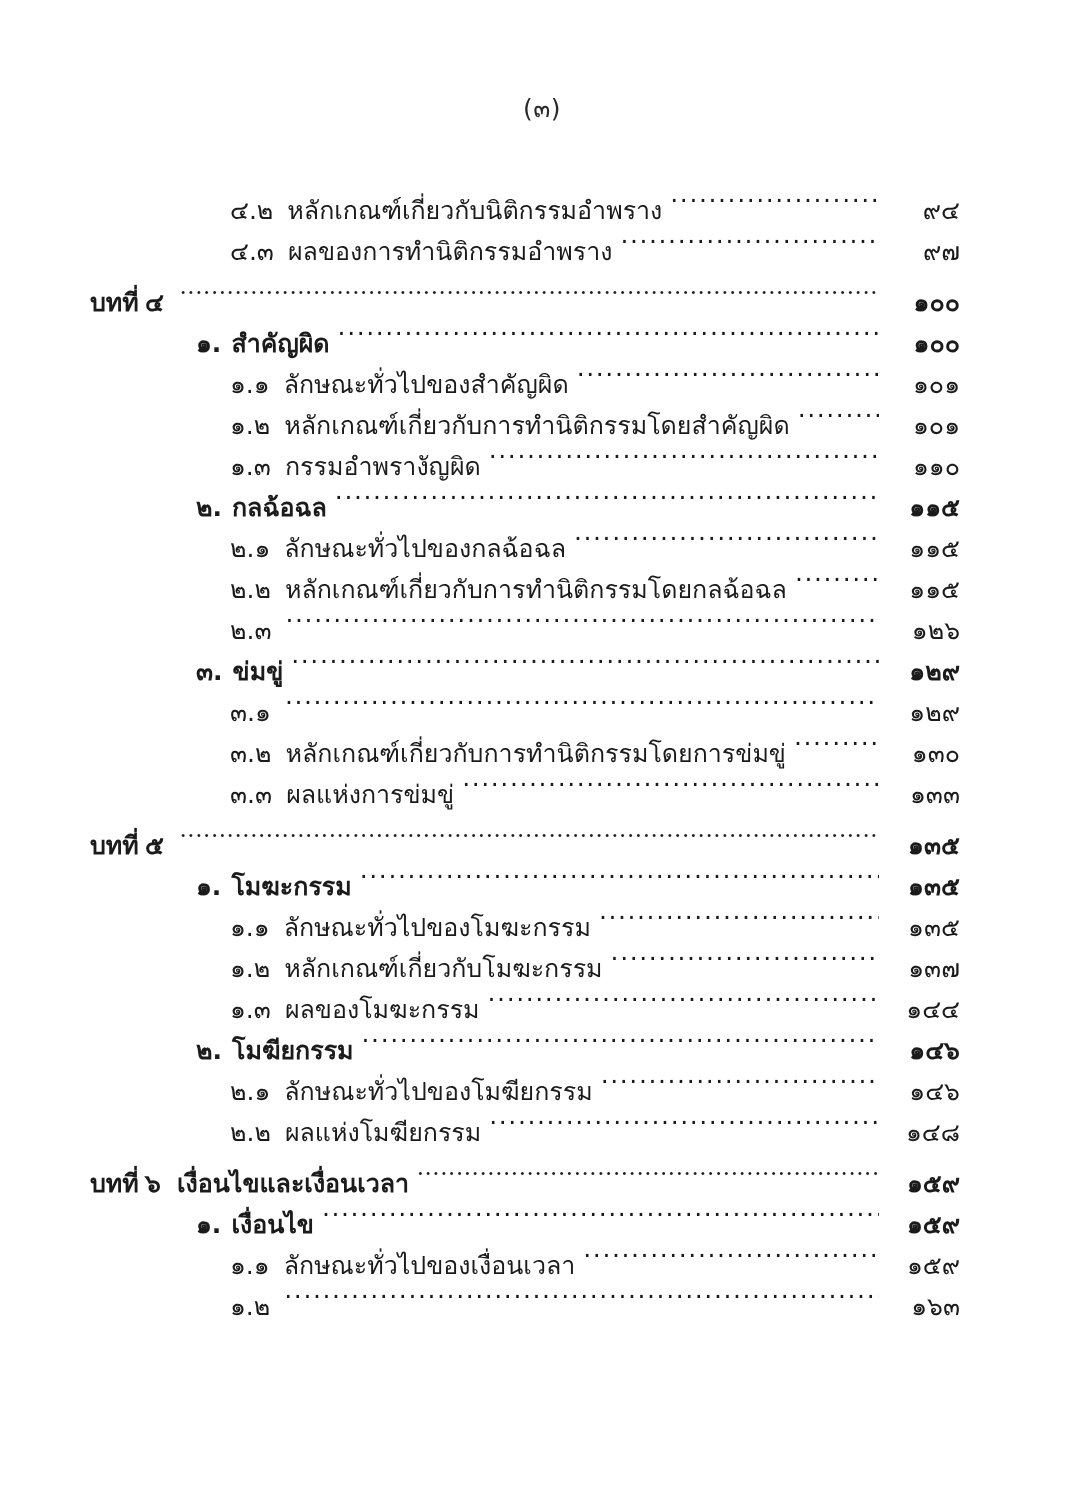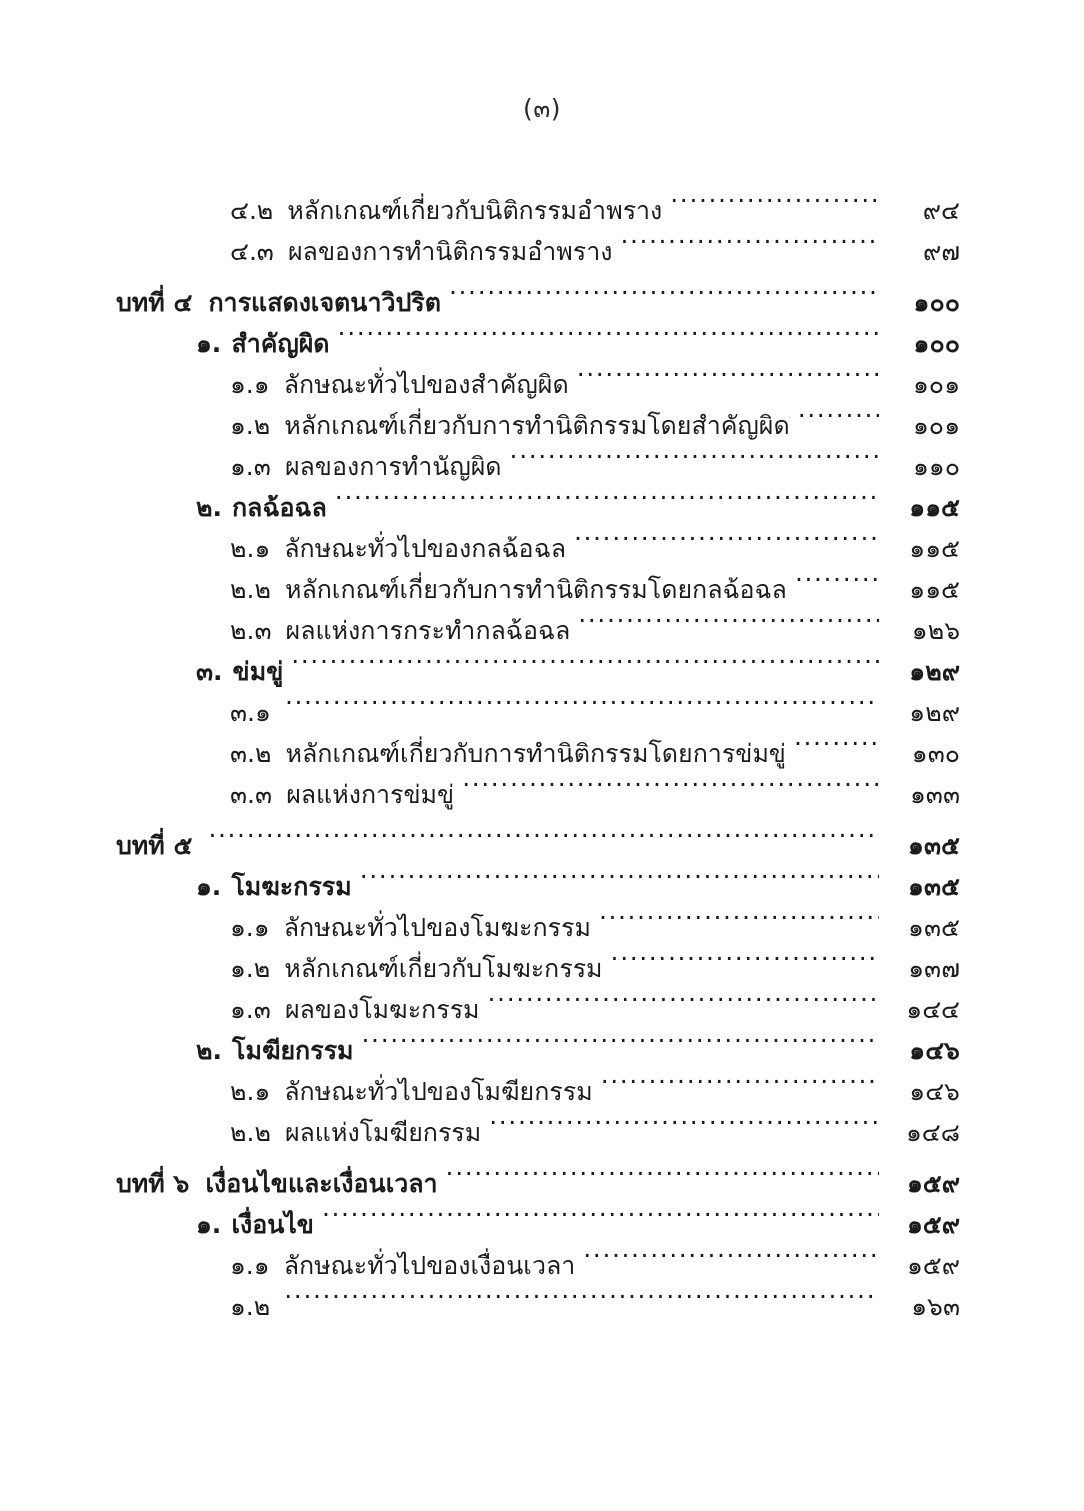--- a/index.html
+++ b/index.html
@@ -96,21 +96,22 @@
     line-height: 41px;
     padding-left: 7px;
     text-align: right;
   }
 
   
 
   
   .lvl-chapter {
     font-weight: bold;
-    padding-left: 116px;
+    padding-left: 90px;
+    font-family: Liberation Serif, serif;
   }
   .lvl-chapter .num,
   .lvl-chapter .label,
   .lvl-chapter .pageno { font-weight: bold; }
   .lvl-chapter .num { padding-right: 16px; }
   .lvl-chapter .leader::before { font-weight: normal; }
 
   
   .lvl-section {
     font-weight: bold;
@@ -148,21 +149,20 @@
         <span class="pageno">๙๔</span>
       </div>
       <div class="toc-row lvl-sub">
         <span class="num">๔.๓</span>
         <span class="label">ผลของการทำนิติกรรมอำพราง</span>
         <span class="leader"></span>
         <span class="pageno">๙๗</span>
       </div>
       <div class="toc-row lvl-chapter gap-before">
         <span class="num">บทที่ ๔</span>
-        <span class="label">การแสดงเจตนาวิปริต</span>
         <span class="leader"></span>
         <span class="pageno">๑๐๐</span>
       </div>
       <div class="toc-row lvl-section">
         <span class="num">๑.</span>
         <span class="label">สำคัญผิด</span>
         <span class="leader"></span>
         <span class="pageno">๑๐๐</span>
       </div>
       <div class="toc-row lvl-sub">
@@ -172,21 +172,21 @@
         <span class="pageno">๑๐๑</span>
       </div>
       <div class="toc-row lvl-sub">
         <span class="num">๑.๒</span>
         <span class="label">หลักเกณฑ์เกี่ยวกับการทำนิติกรรมโดยสำคัญผิด</span>
         <span class="leader"></span>
         <span class="pageno">๑๐๑</span>
       </div>
       <div class="toc-row lvl-sub">
         <span class="num">๑.๓</span>
-        <span class="label">ผลของการทำนัญผิด</span>
+        <span class="label">กรรมอำพรางัญผิด</span>
         <span class="leader"></span>
         <span class="pageno">๑๑๐</span>
       </div>
       <div class="toc-row lvl-section">
         <span class="num">๒.</span>
         <span class="label">กลฉ้อฉล</span>
         <span class="leader"></span>
         <span class="pageno">๑๑๕</span>
       </div>
       <div class="toc-row lvl-sub">
@@ -196,21 +196,20 @@
         <span class="pageno">๑๑๕</span>
       </div>
       <div class="toc-row lvl-sub">
         <span class="num">๒.๒</span>
         <span class="label">หลักเกณฑ์เกี่ยวกับการทำนิติกรรมโดยกลฉ้อฉล</span>
         <span class="leader"></span>
         <span class="pageno">๑๑๕</span>
       </div>
       <div class="toc-row lvl-sub">
         <span class="num">๒.๓</span>
-        <span class="label">ผลแห่งการกระทำกลฉ้อฉล</span>
         <span class="leader"></span>
         <span class="pageno">๑๒๖</span>
       </div>
       <div class="toc-row lvl-section">
         <span class="num">๓.</span>
         <span class="label">ข่มขู่</span>
         <span class="leader"></span>
         <span class="pageno">๑๒๙</span>
       </div>
       <div class="toc-row lvl-sub">

